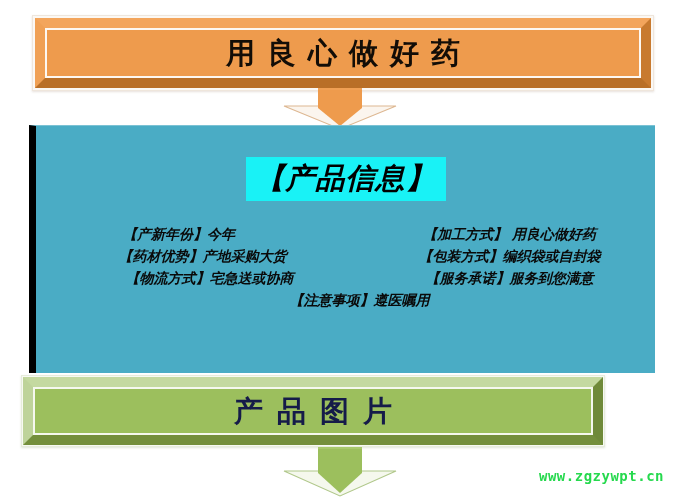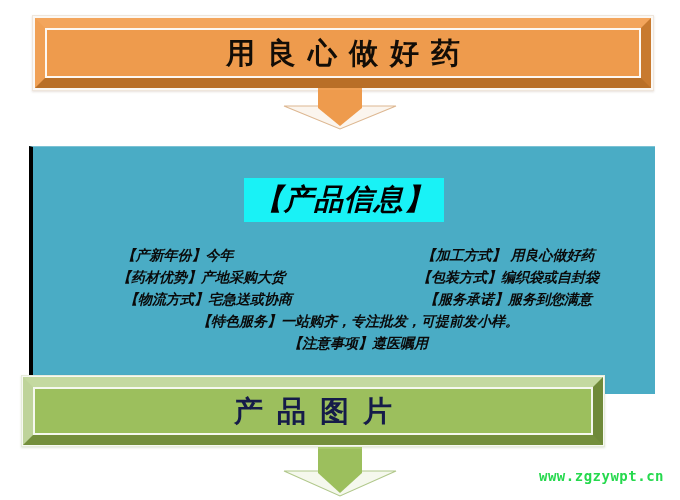--- a/index.html
+++ b/index.html
@@ -101,24 +101,23 @@
   #green-arrow  { left: 282px; top: 447px; width: 116px; height: 50px; }
 
   
   #blue-panel {
     position: absolute;
     left: 29px;
     top: 125px;
     width: 626px;
     height: 248px;
     background: #4aacc5;
-    border-left: 4px solid #000000;
+    border-left: 7px solid #000000;
     border-top: 1px solid #7bc2d4;
     box-sizing: border-box;
-    margin-top: 21px;
   }
   #info-title-row {
     position: absolute;
     left: 0; right: 0;
     top: 31px;
     text-align: center;
   }
   #info-title {
     display: inline-block;
     background: #19f2f6;
@@ -250,23 +249,20 @@
       <div class="info-row">
         <span class="info-cell left"><span>【药材优势】</span><span>产地采购大货</span></span>
         <span class="info-cell right"><span>【包装方式】</span><span>编织袋或自封袋</span></span>
       </div>
 
       <div class="info-row">
         <span class="info-cell left"><span>【物流方式】</span><span>宅急送或协商</span></span>
         <span class="info-cell right"><span>【服务承诺】</span><span>服务到您满意</span></span>
       </div>
 
-      <div class="info-row wide">
-        <span class="info-cell left"><span>【特色服务】</span><span>一站购齐，专注批发，可提前发小样。</span></span>
-      </div>
 
       <div class="info-row wide">
         <span class="info-cell left"><span>【注意事项】</span><span>遵医嘱用</span></span>
       </div>
 
     </div>
   </div>
 
   <div class="banner" id="green-banner">
     <div class="bevel-outer"></div>

